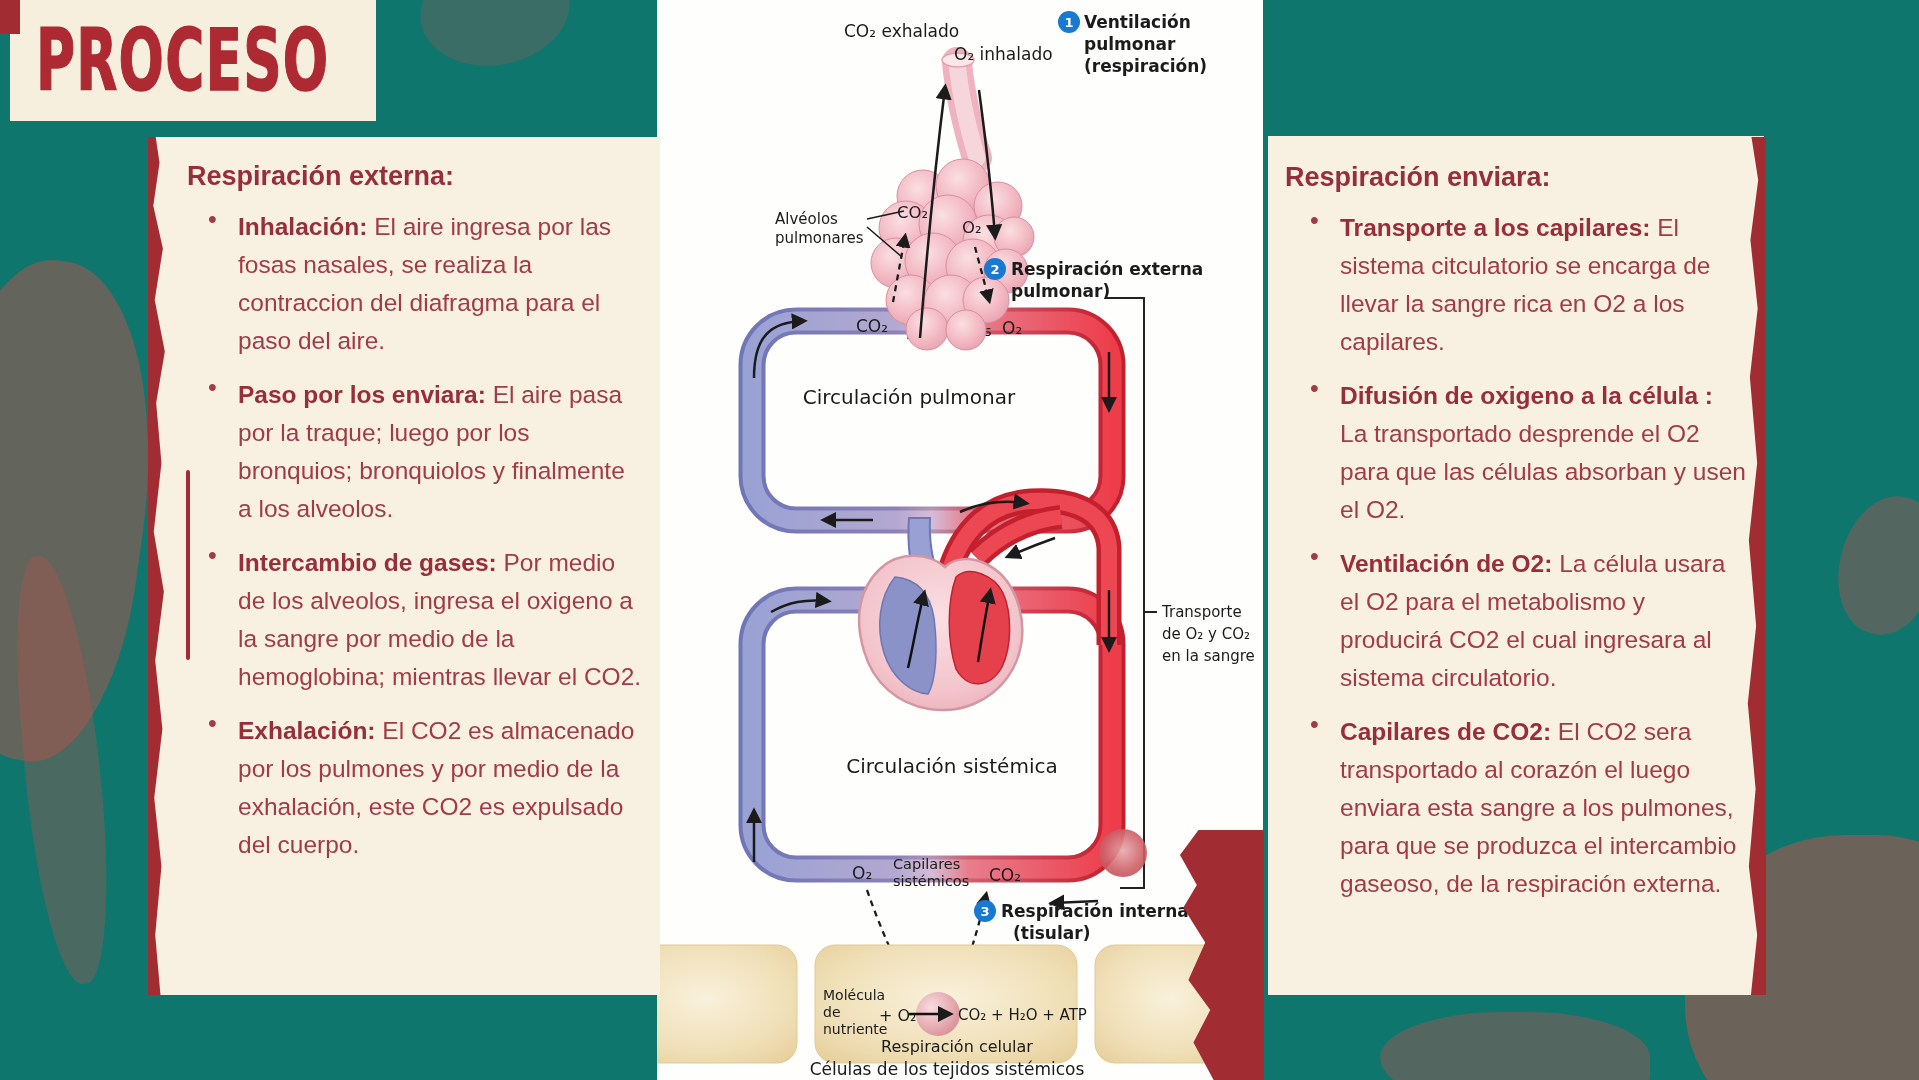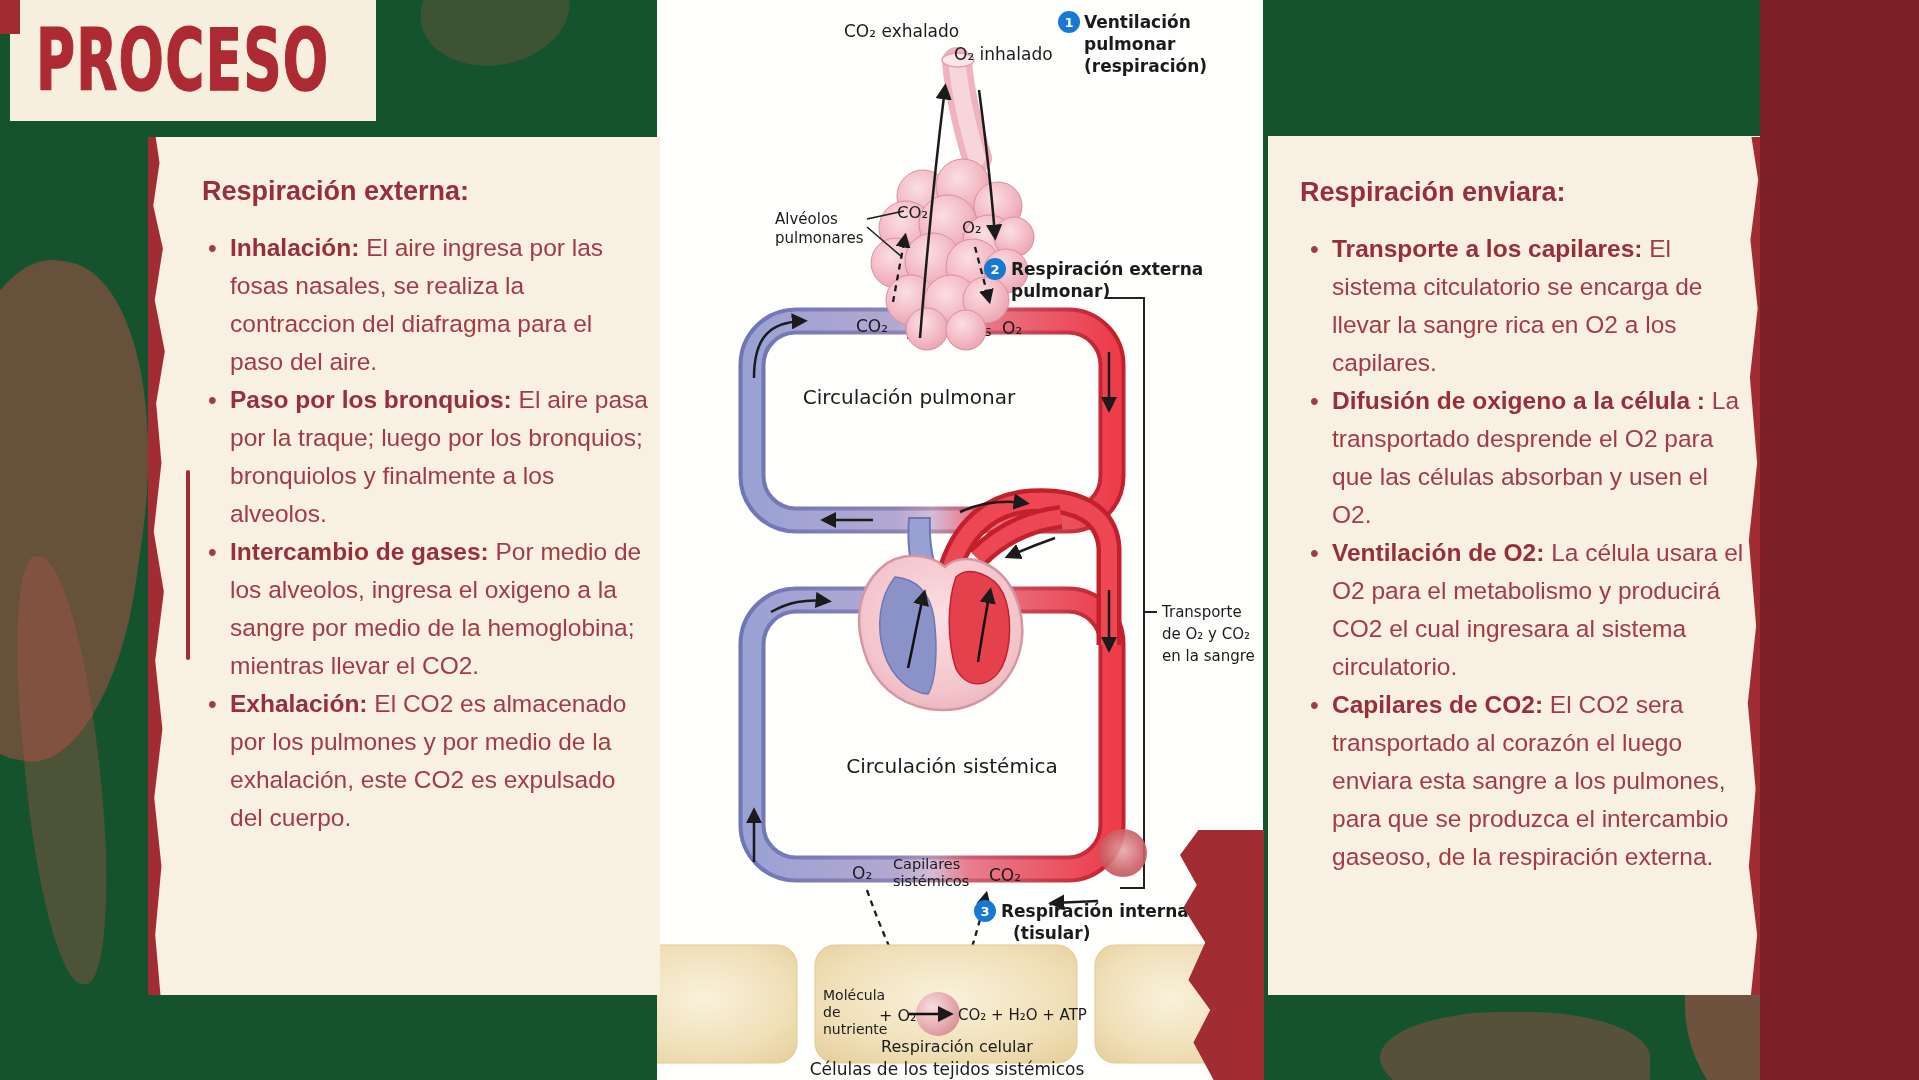--- a/index.html
+++ b/index.html
@@ -1,46 +1,46 @@
 <!DOCTYPE html>
 <html><head>
 <meta charset="utf-8">
 <style>
   html,body{margin:0;padding:0;background:#7c1f26;}
-  .stage{position:relative;width:1741px;height:1080px;overflow:hidden;
-         background:#14532d;font-family:"Liberation Sans",sans-serif;padding-left:19px;}
+  .stage{position:relative;width:1919px;height:1080px;overflow:hidden;
+         background:#0f766e;font-family:"Liberation Sans",sans-serif;}
   
   .deco{position:absolute;background:#B8524A;}
   .g1{left:-70px;top:260px;width:215px;height:500px;opacity:.5;border-radius:45% 55% 40% 60%;transform:rotate(8deg);}
   .g2{left:25px;top:555px;width:75px;height:430px;opacity:.35;border-radius:40% 60% 45% 55%;transform:rotate(-5deg);}
   .g3{left:1685px;top:835px;width:320px;height:310px;opacity:.55;border-radius:50% 40% 55% 45%;}
   .g4{left:1840px;top:495px;width:95px;height:140px;opacity:.4;border-radius:55% 45% 50% 50%;transform:rotate(12deg);}
   .g5{left:1380px;top:1012px;width:270px;height:100px;opacity:.4;border-radius:50% 50% 40% 60%;}
   .g6{left:420px;top:-45px;width:150px;height:110px;opacity:.25;border-radius:50%;transform:rotate(-10deg);}
   
   .title-card{position:absolute;left:10px;top:0;width:366px;height:121px;background:#F7EFDD;}
   .title-notch{position:absolute;left:0;top:0;width:20px;height:34px;background:#A12D33;}
   .title-text{position:absolute;left:26px;top:8px;display:inline-block;
       font-family:"DejaVu Sans","Liberation Sans",sans-serif;font-weight:bold;
       font-size:86px;line-height:104px;letter-spacing:2px;color:#AD2A32;
       transform:scaleX(.62);transform-origin:left center;white-space:nowrap;
       -webkit-text-stroke:1.5px #AD2A32;}
   
   .panel{position:absolute;background:#F8F0E0;color:#A13B48;}
   .panel-left{left:152px;top:137px;width:508px;height:858px;padding:16px 0 0 0;box-sizing:border-box;}
   .panel-right{left:1268px;top:136px;width:496px;height:859px;padding:18px 0 0 0;box-sizing:border-box;}
-  .panel h2{margin:16px;font-size:27px;font-weight:bold;color:#962E3C;line-height:44px;}
+  .panel h2{margin:1px;font-size:27px;font-weight:bold;color:#962E3C;line-height:44px;}
   .panel-left h2{padding-left:34px;}
   .panel-right h2{padding-left:16px;}
   .bullets{margin:2px 0 0 0;padding:0;list-style:none;}
   .panel-left .bullets{padding:0 8px 0 56px;}
   .panel-right .bullets{padding:0 10px 0 42px;}
   .b{display:flex;gap:10px;}
   .b .dot{flex:none;width:12px;font-size:25px;line-height:38px;color:#A13B48;}
-  .b p{margin:0;flex:1;font-size:24.5px;line-height:38px;}
+  .b p{margin:8px;flex:1;font-size:24.5px;line-height:38px;}
   .b strong{font-weight:bold;color:#962E3C;}
   
   .edge{position:absolute;background:#A12D33;}
   .edge-left{left:148px;top:137px;width:24px;height:858px;
      clip-path:polygon(0 0,32% 0,48% 3%,22% 8%,62% 13%,28% 19%,70% 25%,34% 31%,56% 38%,24% 46%,66% 53%,30% 61%,60% 69%,26% 77%,56% 85%,30% 93%,52% 100%,0 100%);}
   .edge-right{left:1740px;top:137px;width:26px;height:858px;
      clip-path:polygon(100% 0,100% 100%,42% 100%,66% 93%,34% 85%,60% 76%,30% 66%,62% 57%,34% 47%,66% 38%,38% 28%,68% 20%,40% 12%,70% 5%,44% 0);}
   .sliver{position:absolute;left:186px;top:470px;width:4px;height:190px;background:#A12D33;border-radius:2px;}
   
   .column{position:absolute;left:657px;top:0;width:606px;height:1080px;background:#FEFEFD;}
@@ -265,21 +265,21 @@
 
   <div class="panel panel-left">
     <h2>Respiración externa:</h2>
     <ul class="bullets">
       <li class="b">
         <span class="dot">•</span>
         <p><strong>Inhalación: </strong><span>El aire ingresa por las fosas nasales, se realiza la contraccion del diafragma para el paso del aire.</span></p>
       </li>
       <li class="b">
         <span class="dot">•</span>
-        <p><strong>Paso por los bronquios: </strong><span>El aire pasa por la traque; luego por los bronquios; bronquiolos y finalmente a los alveolos.</span></p>
+        <p><strong>Paso por los enviara: </strong><span>El aire pasa por la traque; luego por los bronquios; bronquiolos y finalmente a los alveolos.</span></p>
       </li>
       <li class="b">
         <span class="dot">•</span>
         <p><strong>Intercambio de gases: </strong><span>Por medio de los alveolos, ingresa el oxigeno a la sangre por medio de la hemoglobina; mientras llevar el CO2.</span></p>
       </li>
       <li class="b">
         <span class="dot">•</span>
         <p><strong>Exhalación: </strong><span>El CO2 es almacenado por los pulmones y por medio de la exhalación, este CO2 es expulsado del cuerpo.</span></p>
       </li>
     </ul>

